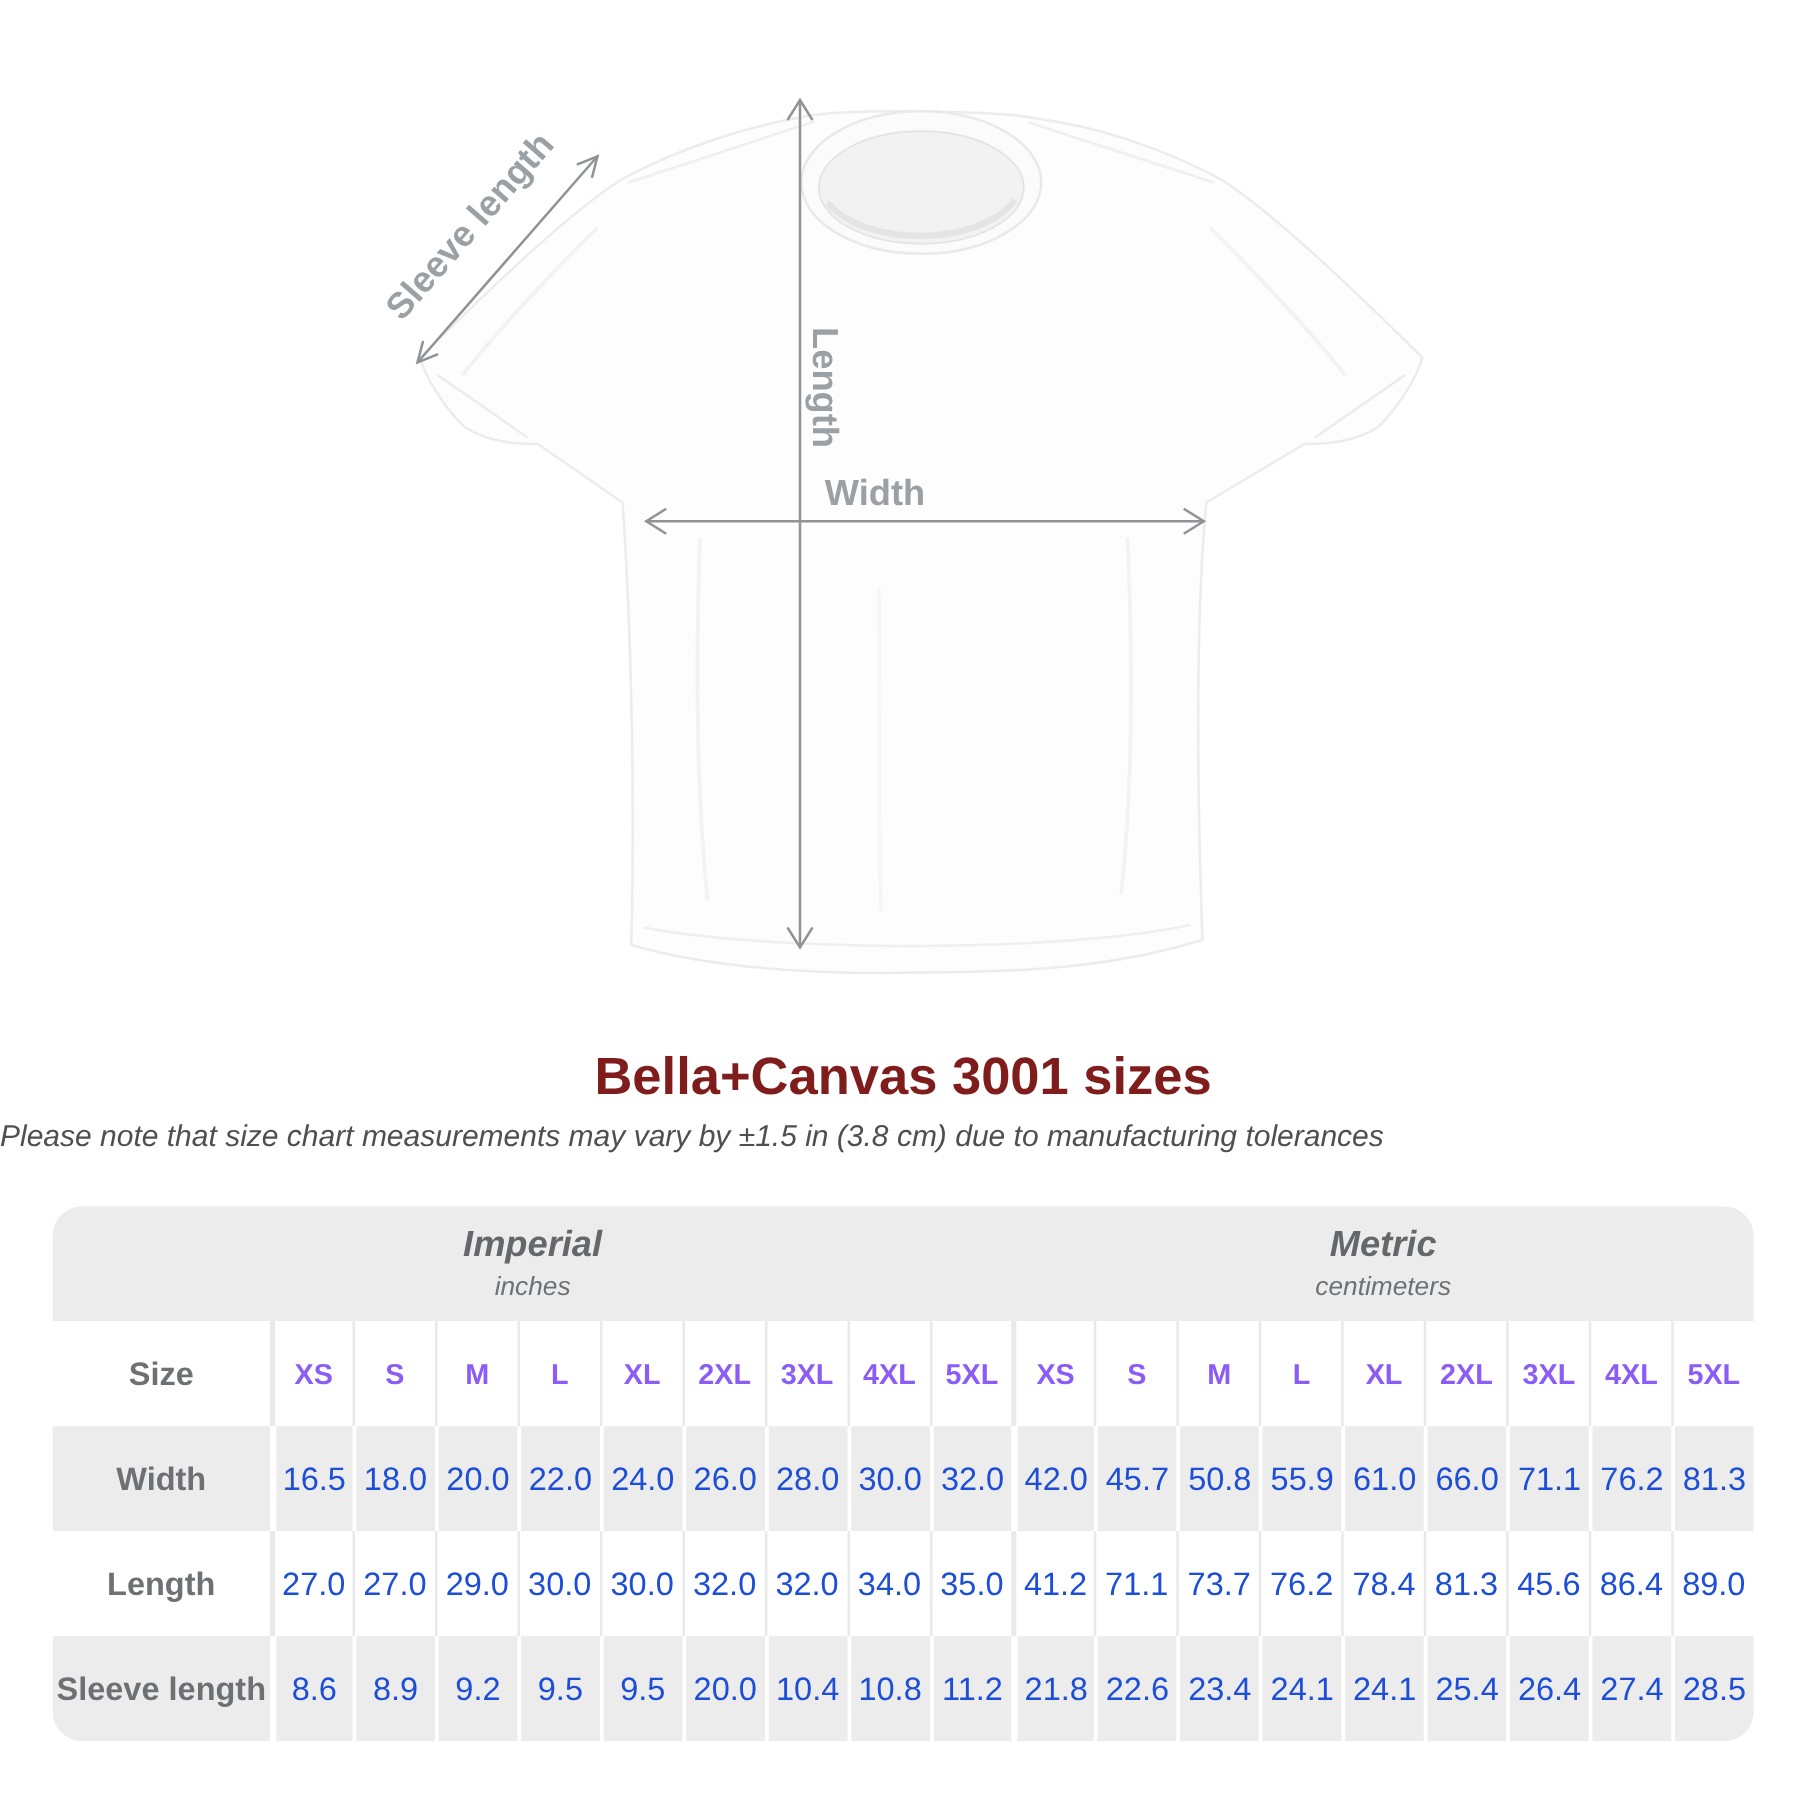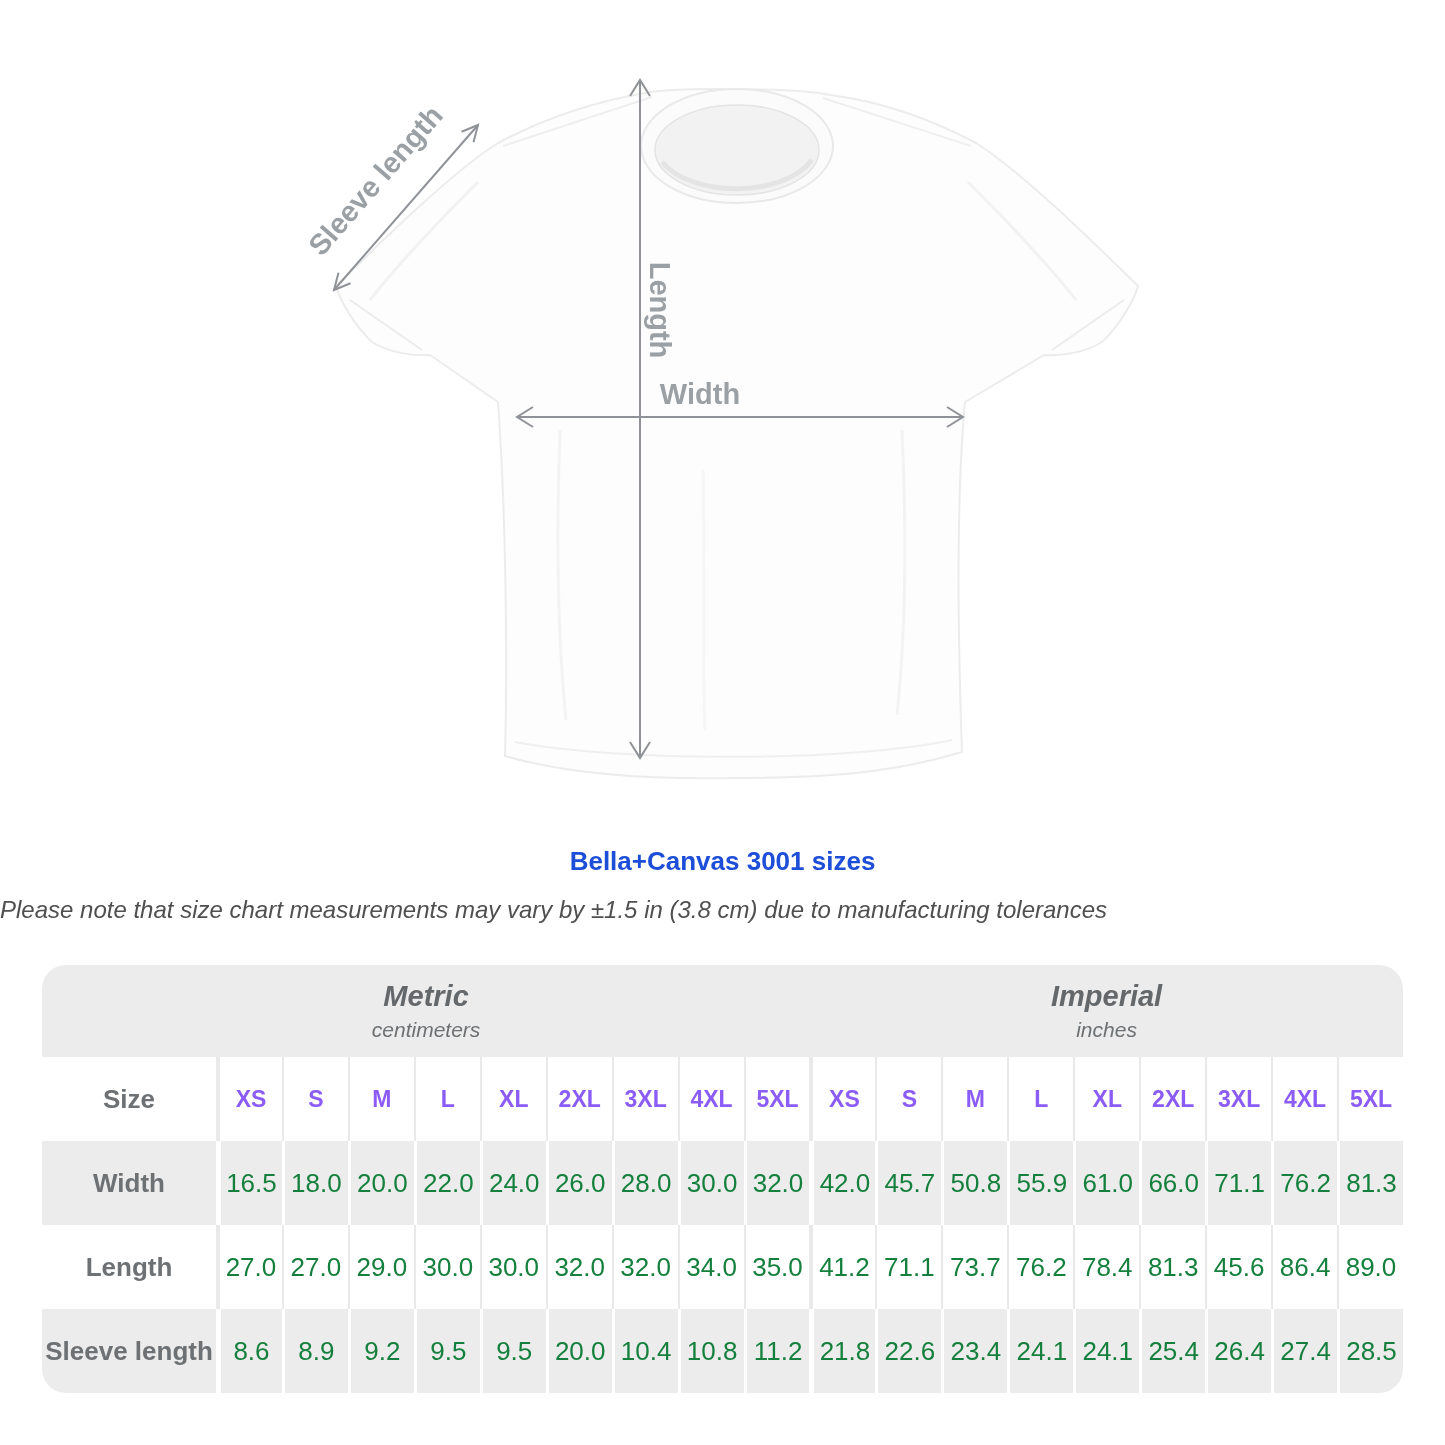--- a/index.html
+++ b/index.html
@@ -5,21 +5,21 @@
   html,body{margin:0;padding:0;}
   body{
     width:1445px;height:1445px;background:#ffffff;overflow:hidden;
     font-family:"Liberation Sans", sans-serif;
   }
   .figure{width:1445px;height:815px;position:relative;}
   .figure svg{display:block;}
 
   .title{
     margin:24px 0 0 0;text-align:center;
-    font-size:26px;font-weight:bold;color:#1d4ed8;line-height:44px;
+    font-size:42px;font-weight:bold;color:#7f1d1d;line-height:44px;
   }
   .note{
     margin:12px 0 0 0;text-align:left;font-style:italic;
     font-size:24px;color:#4f4f4f;line-height:30px;
   }
 
   .size-table{
     width:1361px;margin:40px auto 0 auto;
     border-radius:24px;overflow:hidden;
   }
@@ -29,21 +29,21 @@
   }
   .group-title{font-size:29px;font-weight:bold;font-style:italic;color:#64686b;}
   .group-unit{font-size:21px;font-style:italic;color:#6d7174;}
 
   .trow{display:grid;grid-template-columns:174px repeat(18,1fr);}
   .trow.light{background:#ffffff;}
   .trow.shade{background:#ececec;}
   .cell{height:84px;display:flex;align-items:center;justify-content:center;}
   .label-cell{font-size:26px;font-weight:bold;color:#6d7174;}
   .head-cell{font-size:23px;font-weight:bold;color:#8b5cf6;}
-  .val-cell{font-size:26px;color:#15803d;}
+  .val-cell{font-size:26px;color:#1d4ed8;}
 
   .light .vcell{border-left:2px solid #e9e9e9;}
   .light .vcell.first-b,.light .vcell.group-b{border-left-width:4px;}
   .shade .vcell{border-left:3px solid #ffffff;}
   .shade .vcell.first-b,.shade .vcell.group-b{border-left-width:5px;}
 </style>
 </head>
 <body>
 
 <div class="figure">
@@ -110,26 +110,26 @@
     </g>
   </svg>
 </div>
 
 <h1 class="title">Bella+Canvas 3001 sizes</h1>
 <p class="note">Please note that size chart measurements may vary by ±1.5 in (3.8 cm) due to manufacturing tolerances</p>
 
 <div class="size-table">
   <div class="group-row">
     <div class="group-cell">
+      <div class="group-title">Imperial</div>
+      <div class="group-unit">inches</div>
+    </div>
+    <div class="group-cell">
       <div class="group-title">Metric</div>
       <div class="group-unit">centimeters</div>
-    </div>
-    <div class="group-cell">
-      <div class="group-title">Imperial</div>
-      <div class="group-unit">inches</div>
     </div>
   </div>
   <div class="trow light" id="row-size">
       <div class="cell label-cell">Size</div>
       <div class="cell head-cell vcell first-b">XS</div>
       <div class="cell head-cell vcell">S</div>
       <div class="cell head-cell vcell">M</div>
       <div class="cell head-cell vcell">L</div>
       <div class="cell head-cell vcell">XL</div>
       <div class="cell head-cell vcell">2XL</div>

